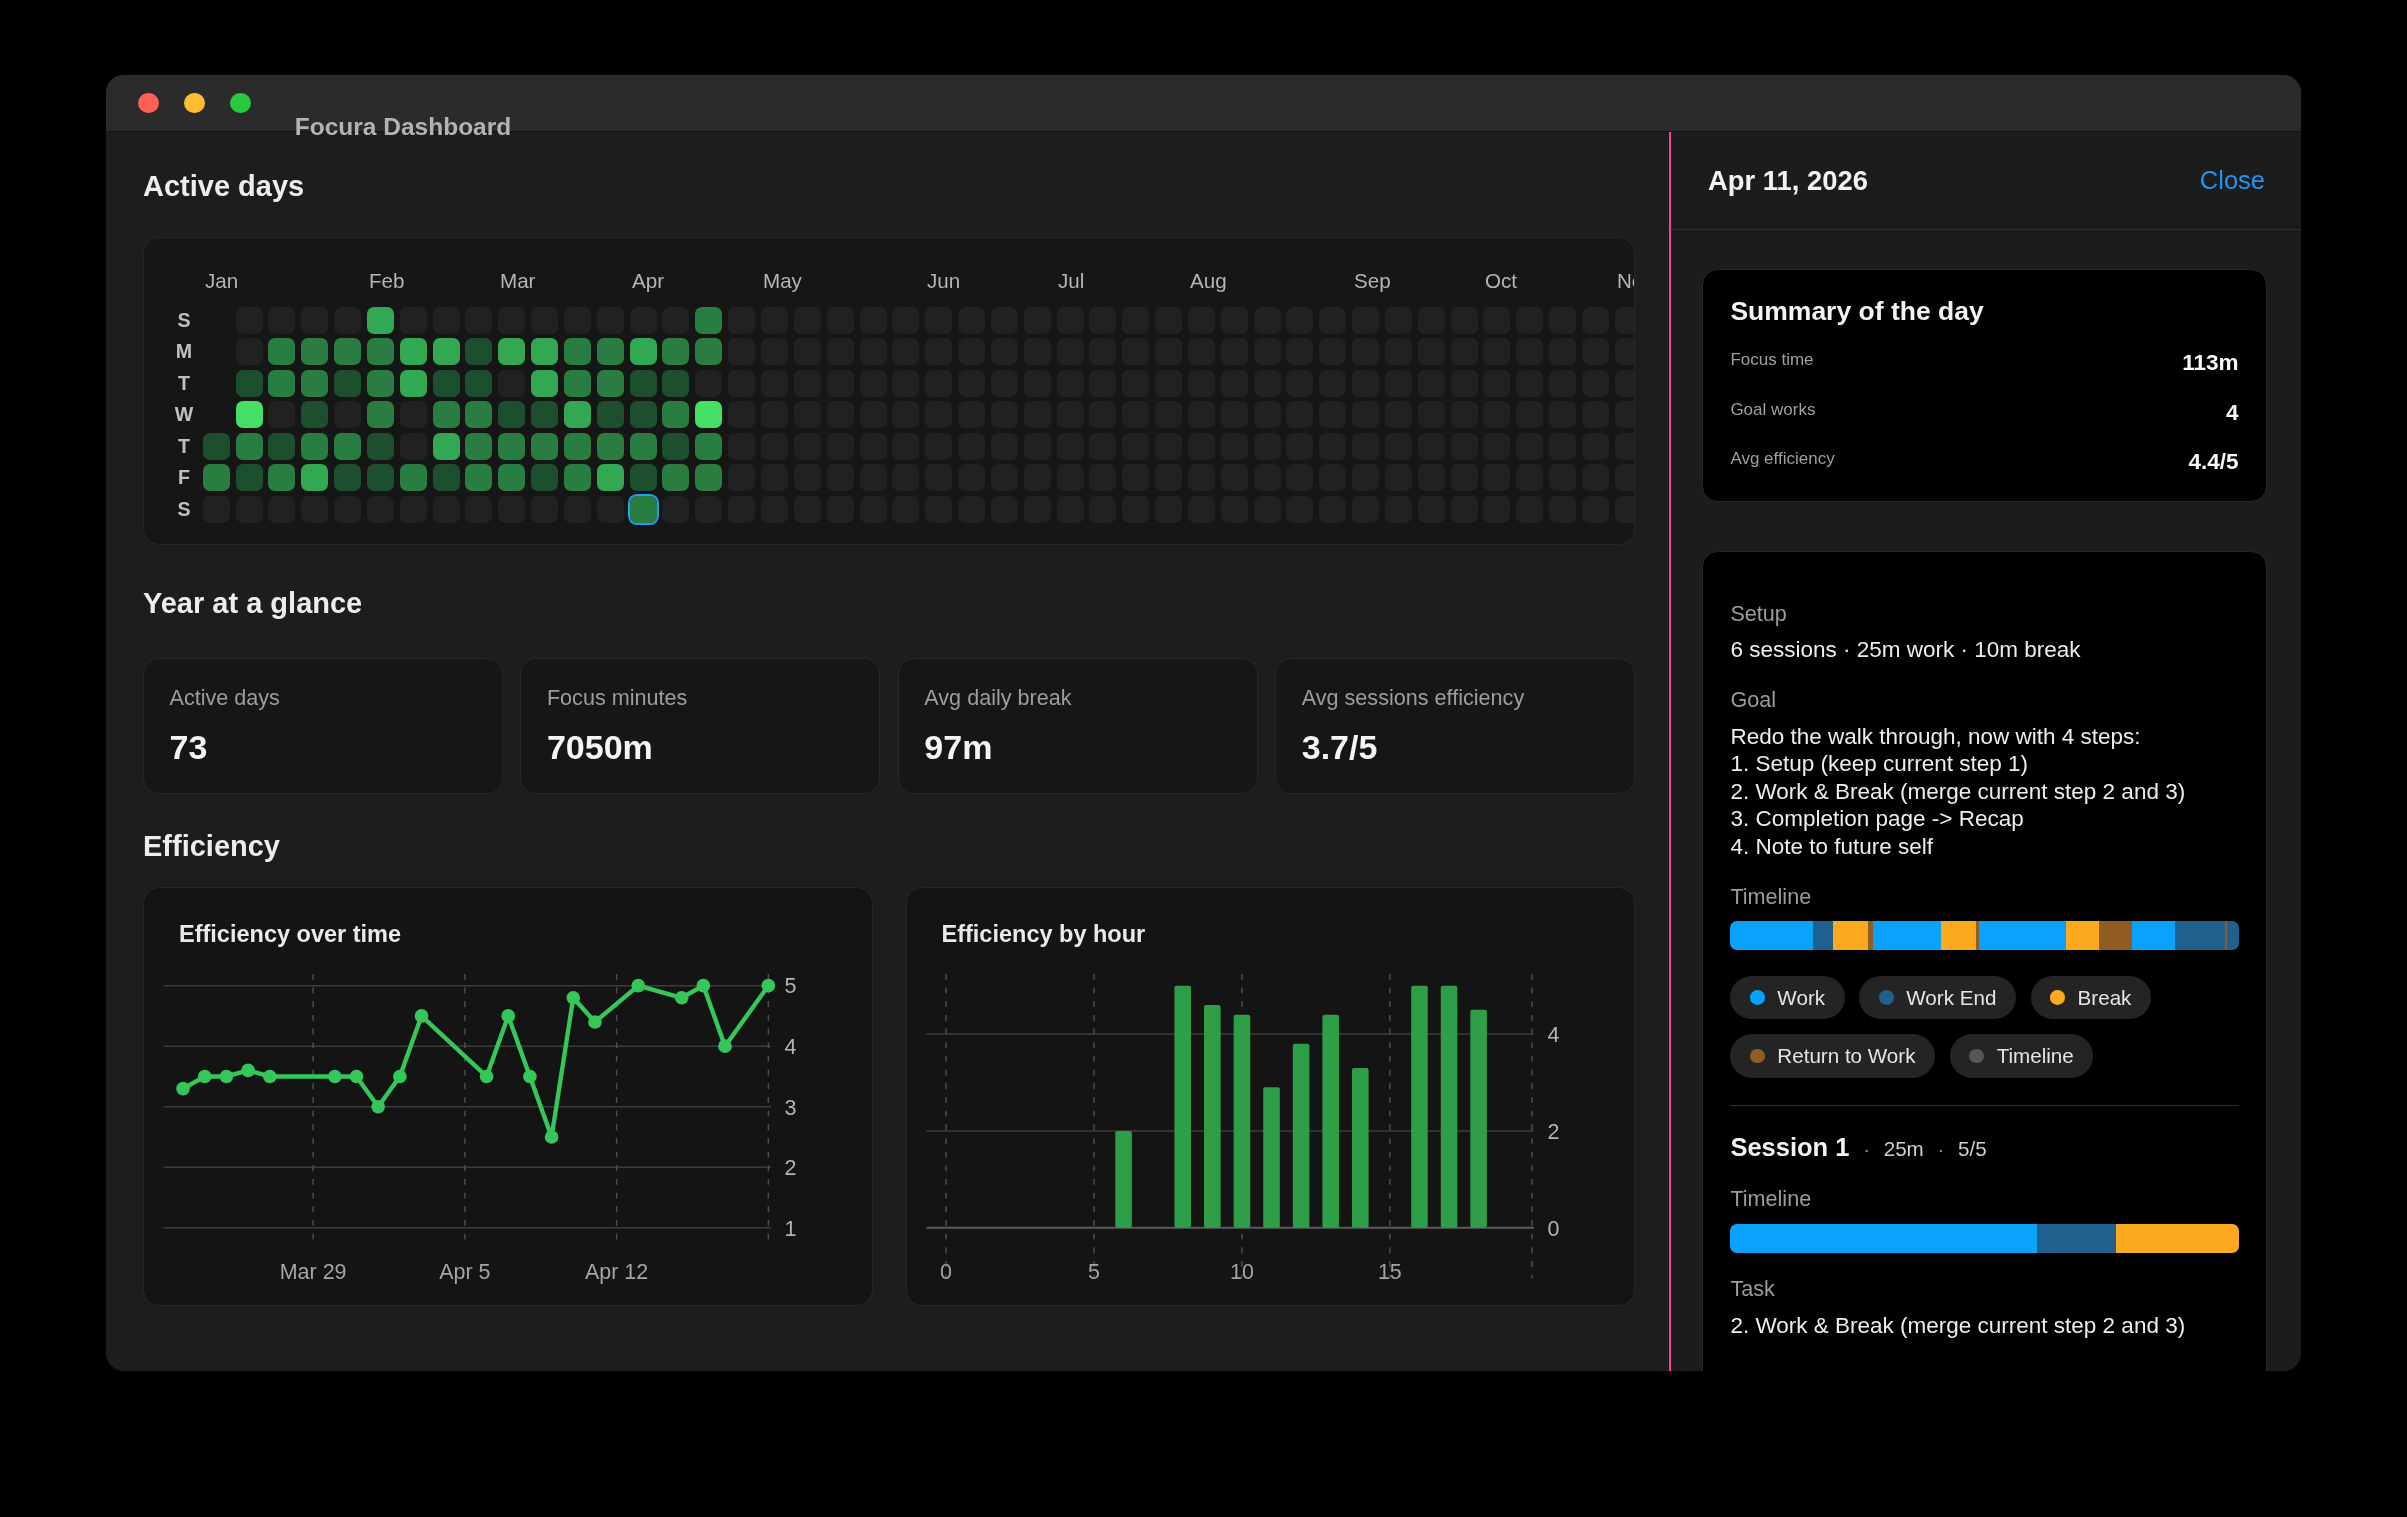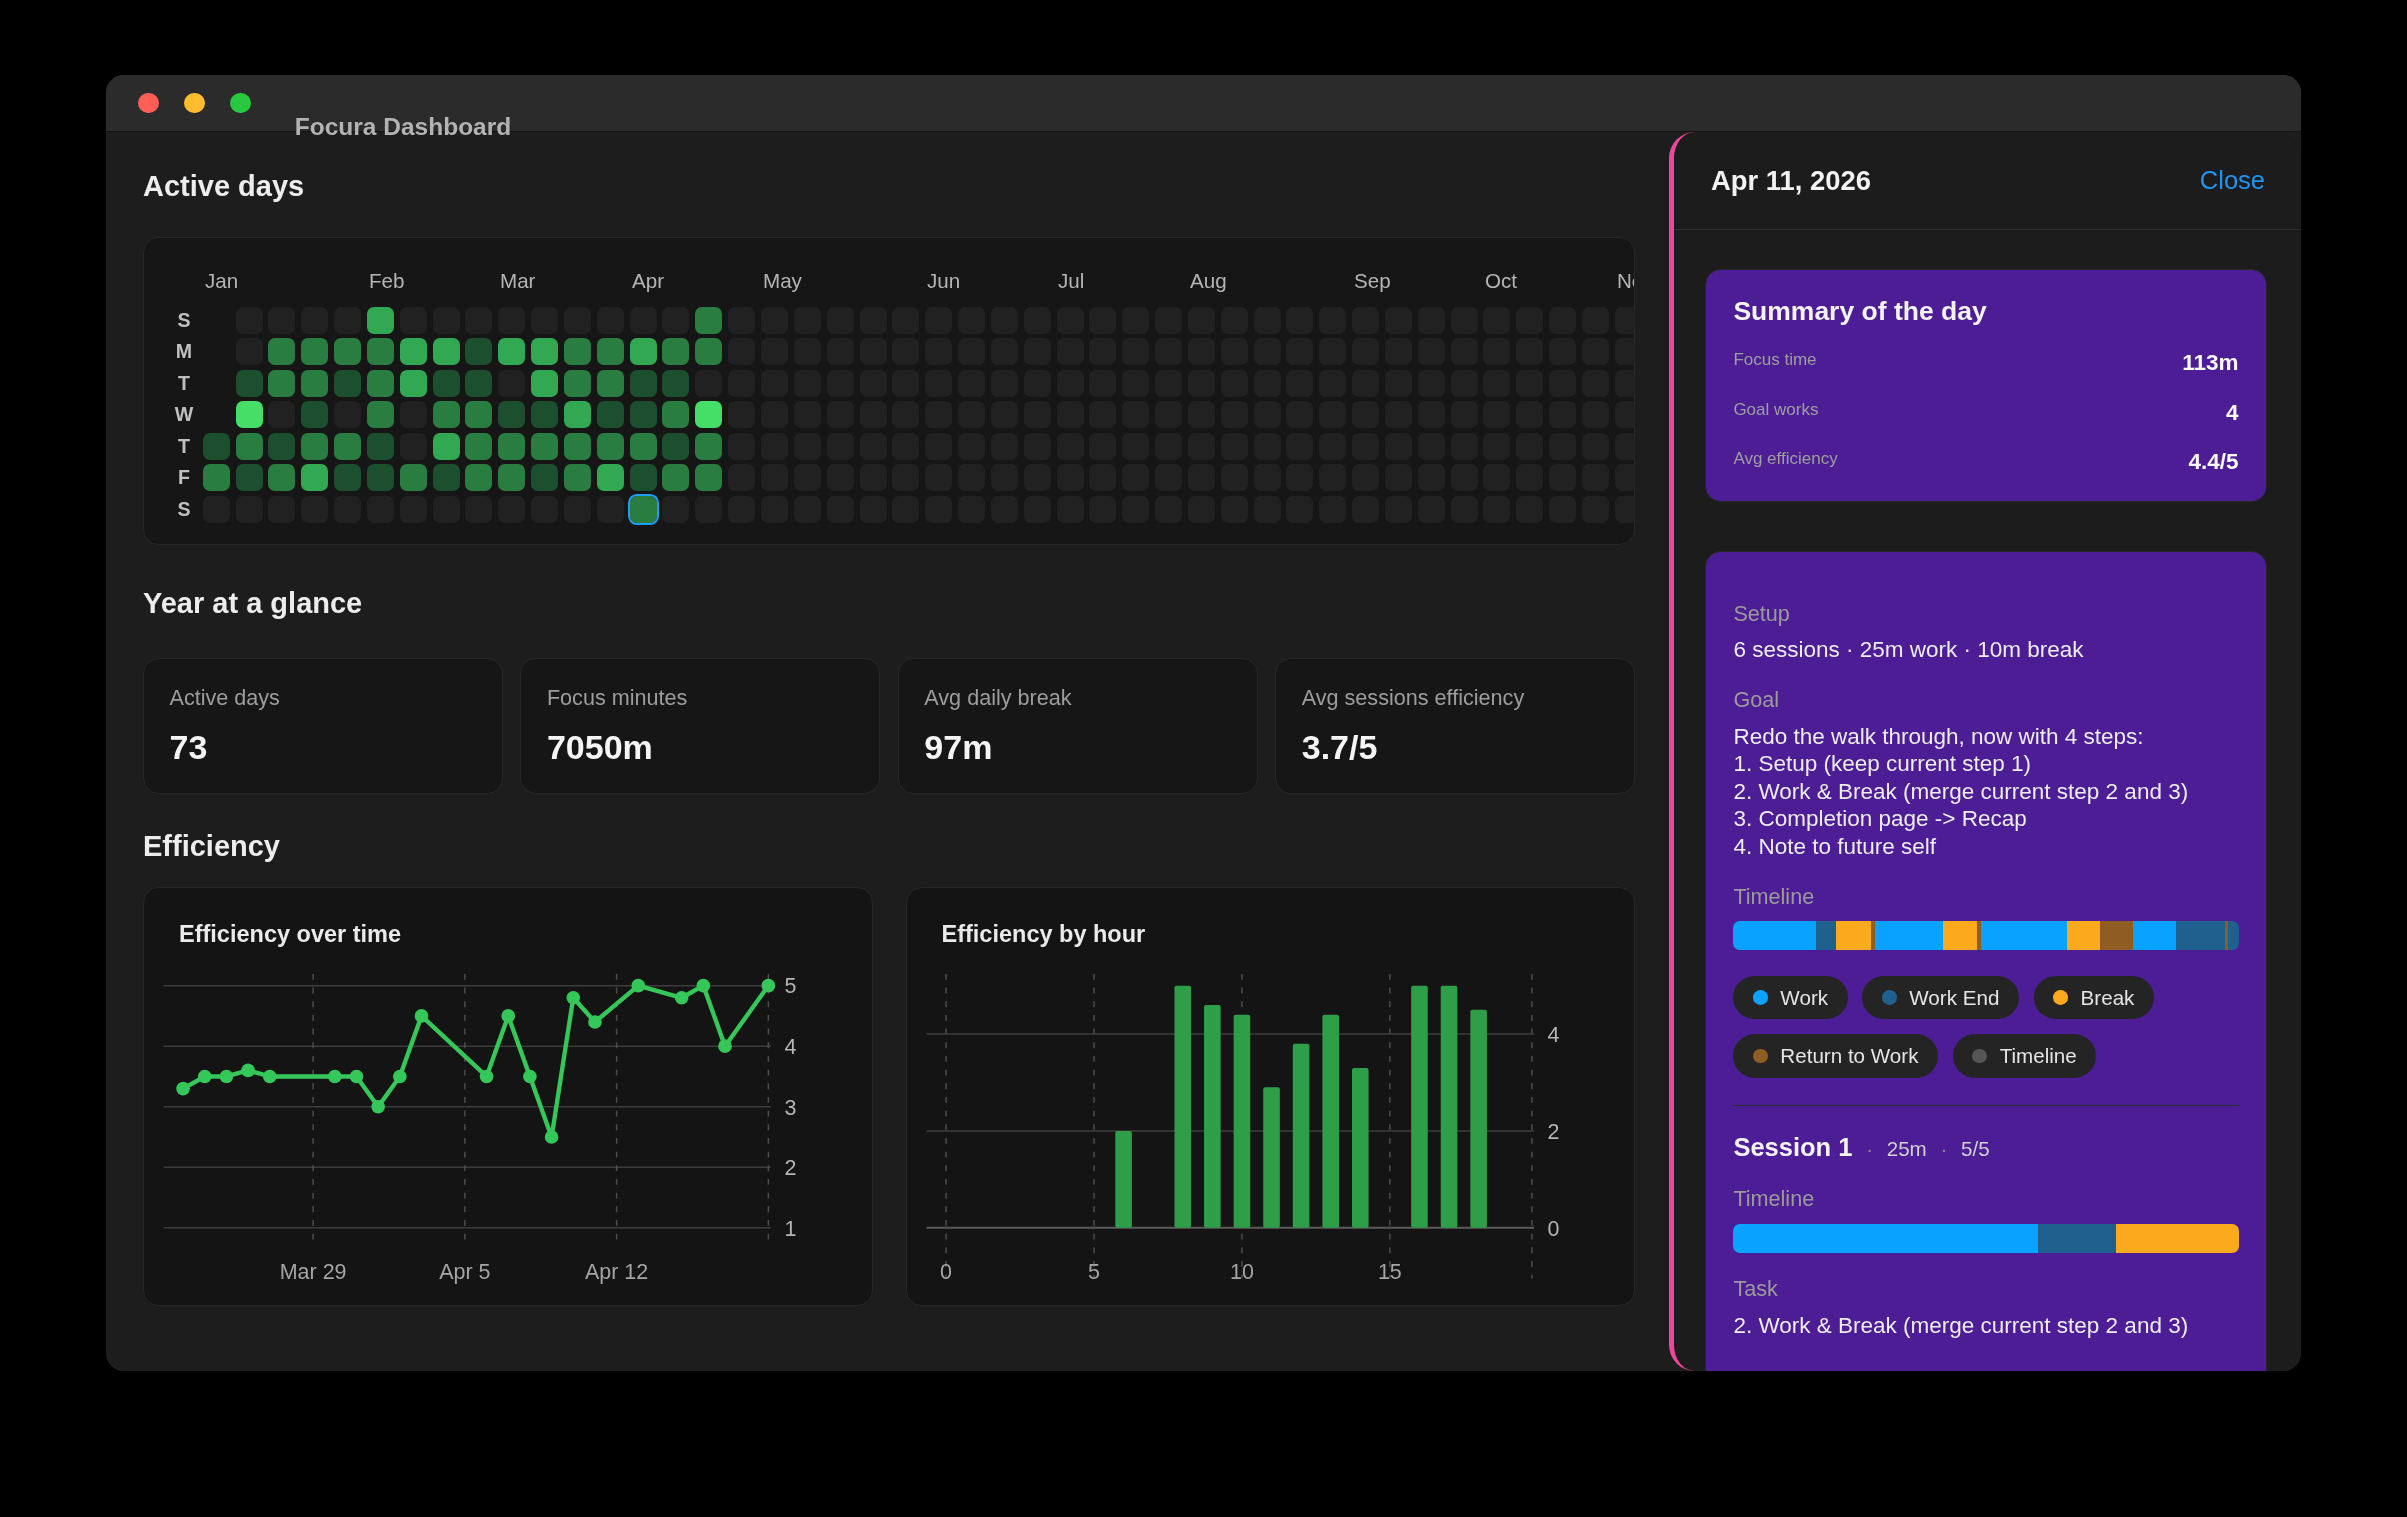--- a/index.html
+++ b/index.html
@@ -31,26 +31,26 @@
   .eff-head { margin-top:35px; display:flex; justify-content:space-between; align-items:center; }
   .toggle { background:#2c2c2c; border-radius:11.8px; padding:4.9px; display:flex; }
   .seg { border:none; background:transparent; color:#d6d6d6; font-size:23.5px; font-family:inherit; padding:9.8px 25.5px; border-radius:8.8px; cursor:pointer; }
   .seg.active { color:#fff; font-weight:bold; }
   
   .charts { margin-top:22.5px; display:flex; gap:33px; }
   .chart-card { flex:1; height:419px; position:relative; background:#141414; }
   .chart-title { position:absolute; left:35px; top:33px; font-size:23.5px; font-weight:bold; color:#eaeaea; z-index:2; }
   .chart-card svg { position:absolute; inset:0; }
   
-  .panel { flex:1; border-left:5px solid #ec4899; background:#1c1c1c; overflow:hidden;border-radius:26px; }
+  .panel { flex:1; border-left:2px solid #ec4899; background:#1c1c1c; overflow:hidden; }
   .panel-head { height:98px; border-bottom:1px solid #2e2e2e; display:flex; align-items:center; justify-content:space-between; padding:0 36px 0 37px; }
   .panel-date { font-size:27.4px; font-weight:bold; color:#f2f2f2; }
   .close-link { font-size:25.5px; color:#2094f3; text-decoration:none; cursor:pointer; }
   .panel-scroll { padding:39px 34px 0 31px; }
-  .pcard { background:#4c1d95; border:1px solid #272727; border-radius:15.7px; padding:25.5px 27.4px; }
+  .pcard { background:#000000; border:1px solid #272727; border-radius:15.7px; padding:25.5px 27.4px; }
   .pcard-title { font-size:26.5px; font-weight:bold; color:#f3f3f3; }
   .sum-row { display:flex; justify-content:space-between; margin-top:23.5px; }
   .sum-label { font-size:17px; color:#9f9f9f; }
   .sum-value { font-size:22.5px; font-weight:bold; color:#fafafa; }
   .work-card { margin-top:49px; padding-bottom:59px; }
   .work-head { display:flex; justify-content:space-between; align-items:center; }
   .badge { font-size:20.6px; color:#c08b45; background:#343026; border:2px solid #6e6758; border-radius:979px; padding:6.9px 21.6px; }
   .lbl { font-size:21.6px; color:#9b9b9b; margin:23.5px 0 9.8px; }
   .val { font-size:22.5px; color:#ededed; line-height:27.4px; }
   .goal-line { font-size:22.5px; color:#ededed; line-height:27.4px; }

